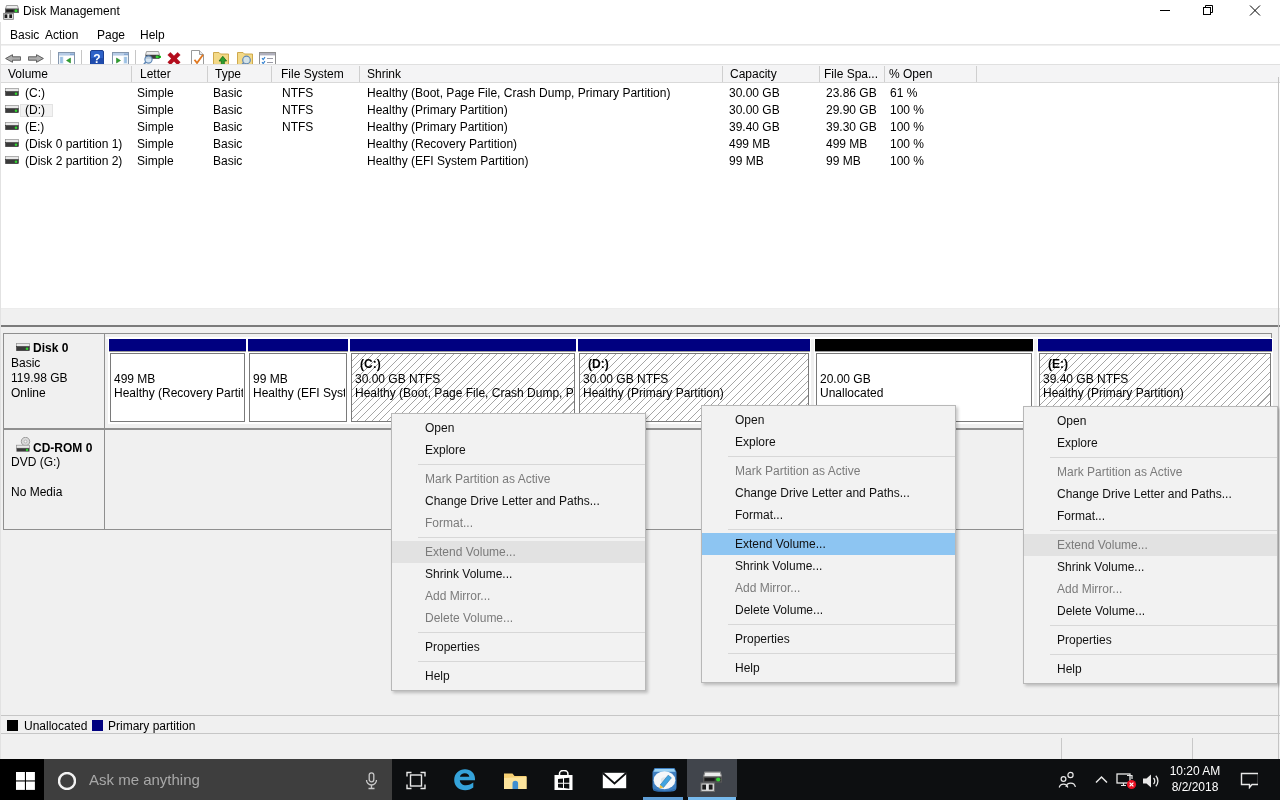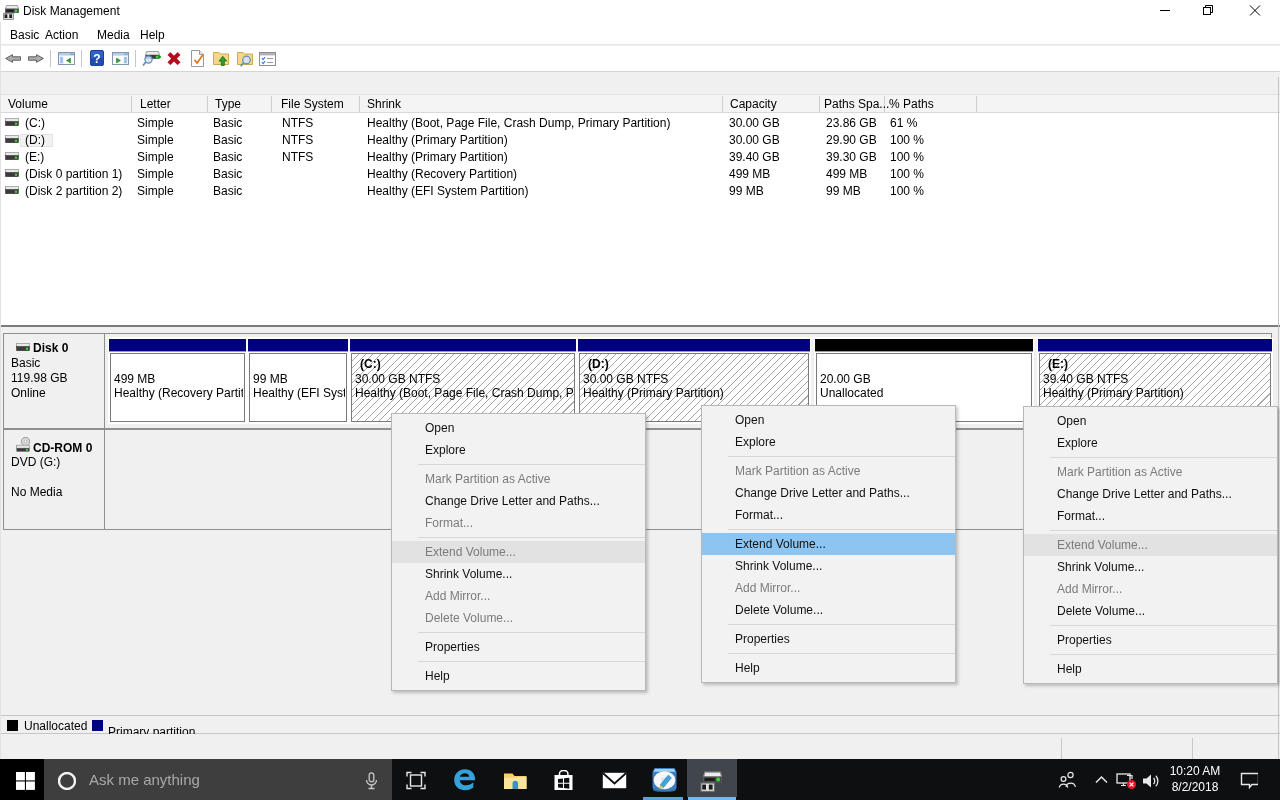--- a/index.html
+++ b/index.html
@@ -2,21 +2,21 @@
 <html><head><meta charset="utf-8"><style>
 * { margin:0; padding:0; box-sizing:border-box; }
 html,body { width:1280px; height:800px; overflow:hidden; }
 body { font-family:"Liberation Sans", sans-serif; font-size:12px; color:#000; background:#f0f0f0; position:relative; }
 .abs { position:absolute; }
 #titlebar { left:0; top:0; width:1280px; height:22px; background:#fff; }
 #menubar { left:0; top:22px; width:1280px; height:23px; background:#fff; border-bottom:1px solid #e6e6e6; }
 #menubar span { position:absolute; top:6px; }
 #toolbar { left:0; top:46px; width:1280px; height:26px; background:#fff; border-bottom:1px solid #d4d4d4; }
 .tsep { position:absolute; top:4px; width:1px; height:17px; background:#c6c6c6; }
-#listpane { left:0; top:94px; width:1280px; height:245px; background:#fff; border-top:1px solid #e0e0e0; border-bottom:1px solid #ececec; }
+#listpane { left:0; top:64px; width:1280px; height:245px; background:#fff; border-top:1px solid #e0e0e0; border-bottom:1px solid #ececec; }
 #lvheader { position:absolute; left:0; top:0px; width:1280px; height:18px; background:#f4f4f5; border-bottom:1px solid #d9d9d9; }
 .hline { position:absolute; top:1px; width:1px; height:16px; background:#cfcfcf; }
 .hlabel { position:absolute; top:2px; }
 .lvrow span { position:absolute; white-space:nowrap; }
 #bottompane { left:0; top:325px; width:1280px; height:386px; background:#f0f0f0; border-top:2px solid #7b7b7b; }
 .diskrow { position:absolute; left:3px; width:1269px; border:1px solid #8f8f8f; }
 .disklabel { position:absolute; left:0; top:0; height:100%; width:101px; border-right:1px solid #8f8f8f; background:#f0f0f0; }
 .part { position:absolute; top:4px; height:86px; background:#fff; }
 .pstrip { position:absolute; left:1px; right:1px; top:0.5px; height:13px; border-bottom:1px solid #9a9a9a; }
 .pbody { position:absolute; left:2px; right:2px; top:15px; bottom:2px; border:1px solid #7a7a7a; background:#fff; overflow:hidden; }
@@ -52,21 +52,21 @@
 <div class="abs" style="left:23px;top:4px;background:#fff">Disk Management</div>
 <svg class="abs" style="left:1155px;top:0px" width="110" height="22" viewBox="0 0 110 22">
     <path d="M5 10.5 H15" stroke="#000" stroke-width="1"></path>
     <rect x="48.5" y="7.5" width="7" height="7" fill="none" stroke="#000" stroke-width="1"></rect>
     <path d="M50.5 7.5 V5.5 H57.5 V12.5 H55.5" fill="none" stroke="#000" stroke-width="1"></path>
     <path d="M95 5.5 L105 15.5 M105 5.5 L95 15.5" stroke="#000" stroke-width="1"></path>
   </svg>
 <div class="abs" id="menubar">
     <span style="left:10px">Basic</span>
     <span style="left:45px">Action</span>
-    <span style="left:97px">Media</span>
+    <span style="left:97px">Page</span>
     <span style="left:140px">Help</span>
   </div>
 <div class="abs" id="toolbar">
     <div class="tsep" style="left:50px"></div>
     <div class="tsep" style="left:81px"></div>
     <div class="tsep" style="left:135px"></div>
   </div>
 <svg class="abs" style="left:5px;top:54px" width="16" height="9" viewBox="0 0 16 9">
     <path d="M7.5 0.7 L7.5 2.8 L15.6 2.8 L15.6 6.2 L7.5 6.2 L7.5 8.3 L0.6 4.5 Z" fill="#adadad" stroke="#5e5e5e" stroke-width="1"></path>
   </svg>
@@ -138,22 +138,22 @@
 <div class="hline" style="left:722px"></div>
 <div class="hline" style="left:819px"></div>
 <div class="hline" style="left:884px"></div>
 <div class="hline" style="left:976px"></div>
 <div class="hlabel" style="left:8px">Volume</div>
 <div class="hlabel" style="left:140px">Letter</div>
 <div class="hlabel" style="left:215px">Type</div>
 <div class="hlabel" style="left:281px">File System</div>
 <div class="hlabel" style="left:367px">Shrink</div>
 <div class="hlabel" style="left:730px">Capacity</div>
-<div class="hlabel" style="left:824px">Paths Spa...</div>
-<div class="hlabel" style="left:889px">% Paths</div>
+<div class="hlabel" style="left:824px">File Spa...</div>
+<div class="hlabel" style="left:889px">% Open</div>
 </div>
 <div class="lvrow" style="position:absolute;left:0;top:19px">
 <svg class="abs" style="left:5px;top:4px" width="14" height="9" viewBox="0 0 14 9">
         <rect x="0.5" y="0.5" width="13" height="3.2" fill="#e8e8e8" stroke="#909090" stroke-width="0.7"></rect>
         <rect x="0.5" y="3.7" width="13" height="4" fill="#3a3a3a" stroke="#2a2a2a" stroke-width="0.5"></rect>
         <circle cx="11" cy="5.7" r="1.3" fill="#2fd42f"></circle>
       </svg>
 <span style="left:25px;top:2px">(C:)</span>
 <span style="left:137px;top:2px">Simple</span>
 <span style="left:213px;top:2px">Basic</span>
@@ -294,21 +294,21 @@
         <circle cx="11" cy="12.9" r="1.2" fill="#2fd42f"></circle>
       </svg>
 <div class="abs" style="left:29px;top:11px;font-weight:bold">CD-ROM 0</div>
 <div class="abs" style="left:7px;top:25px;line-height:15px">DVD (G:)<br><br>No Media</div>
 </div>
   </div>
 <div class="abs" id="legend">
 <div class="lsq" style="left:7px;background:#000"></div>
 <div class="abs" style="left:24px;top:3px">Unallocated</div>
 <div class="lsq" style="left:92px;background:#000080"></div>
-<div class="abs" style="left:108px;top:9px">Primary partition</div>
+<div class="abs" style="left:108px;top:3px">Primary partition</div>
 </div>
 <div class="abs" id="statusbar">
     <div class="abs" style="left:1061px;top:4px;width:1px;height:21px;background:#c8c8c8"></div>
     <div class="abs" style="left:1192px;top:4px;width:1px;height:21px;background:#c8c8c8"></div>
   </div>
 <div class="cmenu" style="left:391px;top:413px">
     <div class="mi">Open</div>
     <div class="mi">Explore</div>
     <div class="msep"></div>
     <div class="mi dis">Mark Partition as Active</div>

